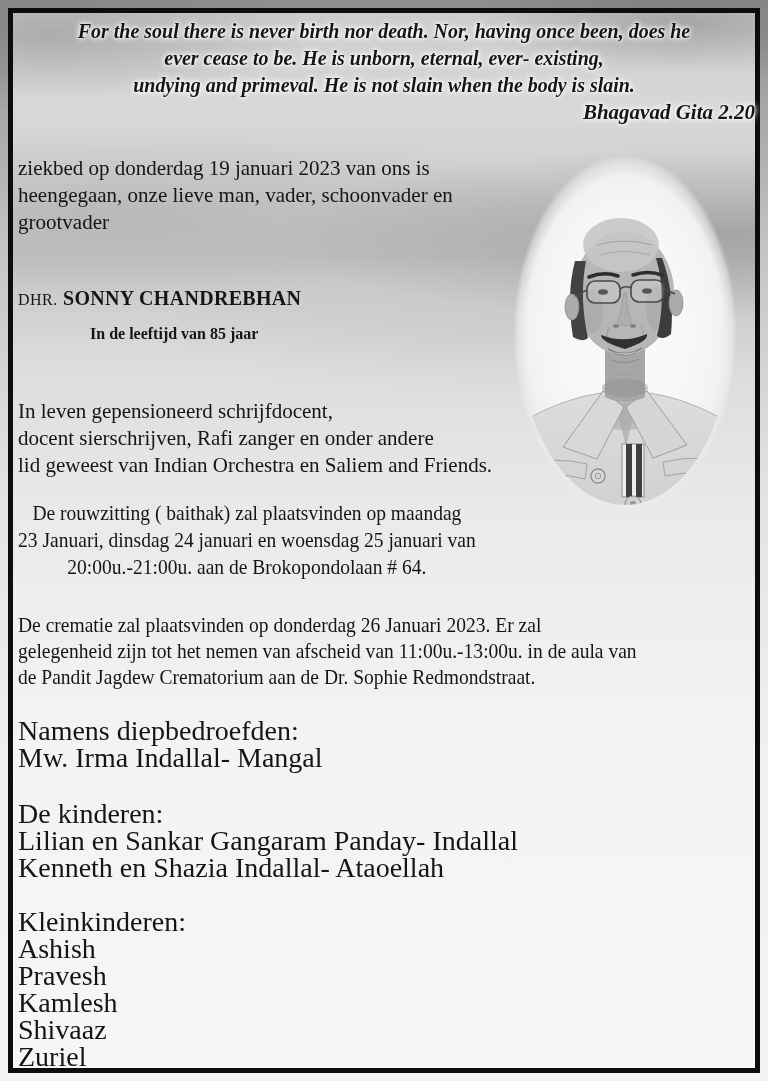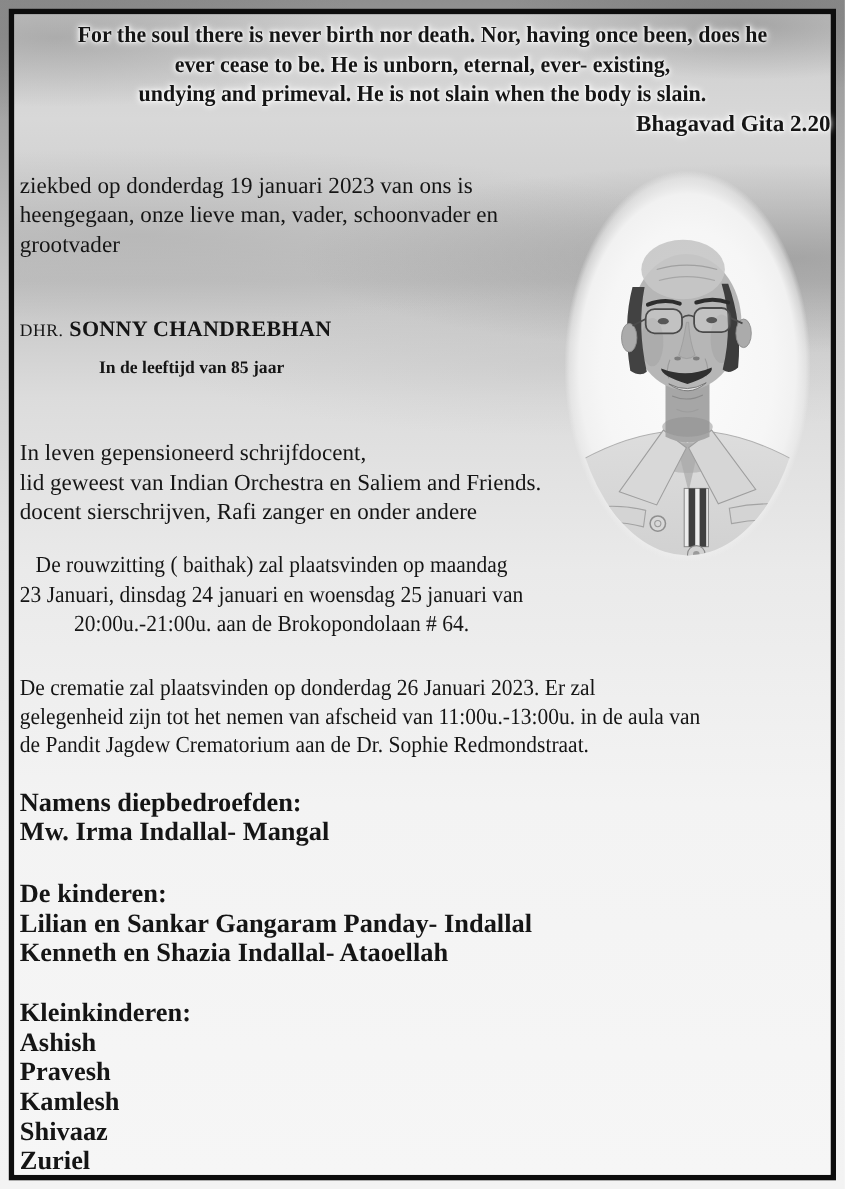--- a/index.html
+++ b/index.html
@@ -22,36 +22,37 @@
       radial-gradient(ellipse 380px 90px at 5% 2%, rgba(130,130,130,.45), rgba(130,130,130,0) 70%),
       radial-gradient(ellipse 620px 120px at 95% 21%, rgba(130,130,130,.5), rgba(130,130,130,0) 72%),
       radial-gradient(ellipse 700px 110px at 15% 19%, rgba(150,150,150,.35), rgba(150,150,150,0) 72%),
       radial-gradient(ellipse 500px 90px at 70% 30%, rgba(190,190,190,.35), rgba(190,190,190,0) 75%),
       linear-gradient(#cccccc 0%, #d8d8d8 9%, #cfcfcf 17%, #c3c3c3 23%, #dcdcdc 33%, #eaeaea 48%, #f3f3f3 68%, #f6f6f6 100%);
   }
   .tblock{position:absolute;font-size:21px;line-height:27px;}
   .quote{
     left:0;top:5px;width:100%;font-weight:bold;font-size:21px;line-height:27px;
     text-shadow:0 0 5px #fff,0 0 2px #fff,0 0 8px #fff;
+    font-style:italic;
   }
   .quote-line{text-align:center;white-space:nowrap;transform:scaleX(.95);transform-origin:50% 50%;}
   .quote-attrib{text-align:right;}
   .announcement{left:5px;top:142px;}
   .name-block{left:5px;top:268px;white-space:nowrap;}
   .name-line1{line-height:34px;}
   .deceased-title{font-size:16px;letter-spacing:.5px;}
   .deceased-name{font-size:20px;font-weight:bold;letter-spacing:.3px;}
   .name-line2{margin-left:112px;line-height:30px;}
   .age-line{margin-left:72px;font-size:16px;font-weight:bold;line-height:30px;margin-top:2px;}
   .biography{left:5px;top:385px;}
   .decoration{left:5px;top:479px;}
   .condensed .cline{white-space:nowrap;transform:scaleX(.93);transform-origin:0 50%;}
   .wake{left:5px;top:487px;line-height:27px;text-align:center;}
   .cremation{left:5px;top:599px;line-height:26px;}
-  .bold-block{font-weight:bold;font-size:24px;line-height:27px;}
+  .bold-block{font-weight:normal;font-size:28px;line-height:27px;}
   .on-behalf{left:5px;top:704px;}
   .children{left:5px;top:787px;}
   .grandchildren{left:5px;top:895px;}
   .portrait{position:absolute;left:492px;top:132px;width:240px;height:380px;}
 </style>
 </head>
 <body>
 
 <div class="frame">
   <div class="content">
@@ -159,22 +160,22 @@
     <div class="tblock name-block">
       <div class="name-line1">
         <span class="deceased-title">DHR.</span>
         <span class="deceased-name">SONNY CHANDREBHAN</span>
       </div>
       <div class="age-line">In de leeftijd van 85 jaar</div>
     </div>
 
     <div class="tblock biography">
       <div>In leven gepensioneerd schrijfdocent,</div>
+      <div>docent sierschrijven, Rafi zanger en onder andere</div>
       <div>lid geweest van Indian Orchestra en Saliem and Friends.</div>
-      <div>docent sierschrijven, Rafi zanger en onder andere</div>
     </div>
 
 
     <div class="tblock wake condensed">
       <div class="cline">De rouwzitting ( baithak) zal plaatsvinden op maandag</div>
       <div class="cline">23 Januari, dinsdag 24 januari en woensdag 25 januari van</div>
       <div class="cline">20:00u.-21:00u. aan de Brokopondolaan # 64.</div>
     </div>
 
     <div class="tblock cremation condensed">

